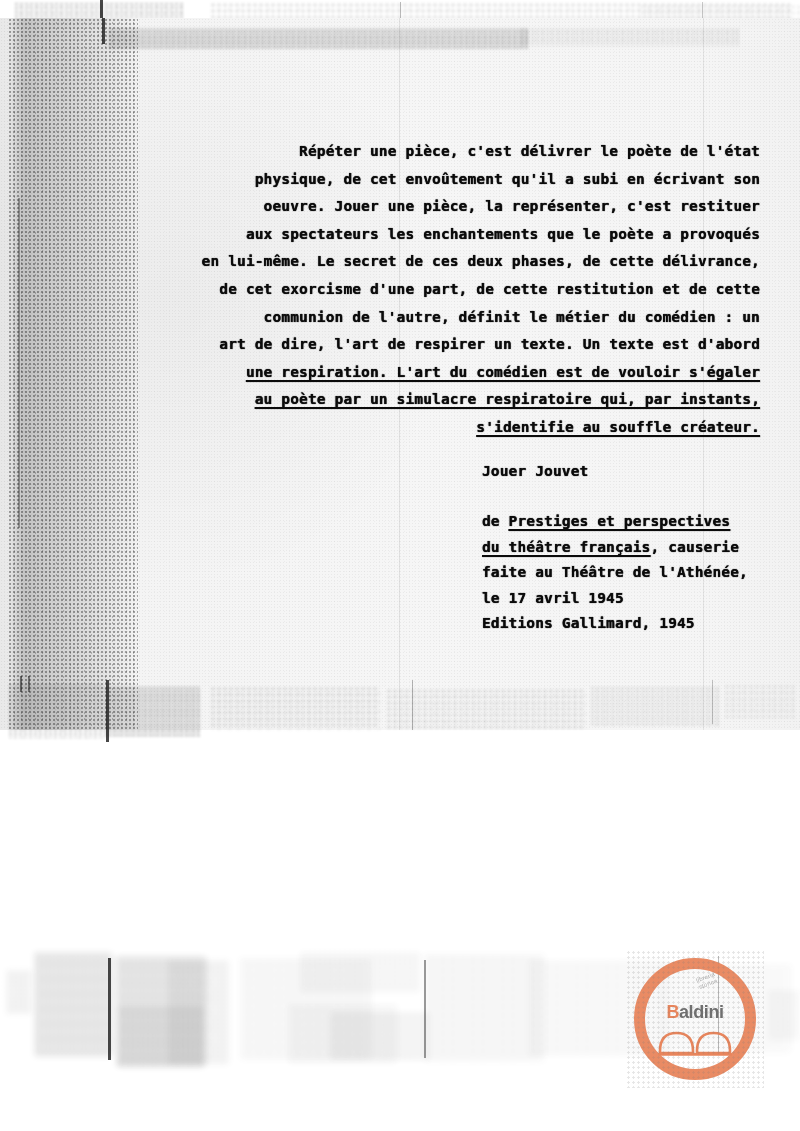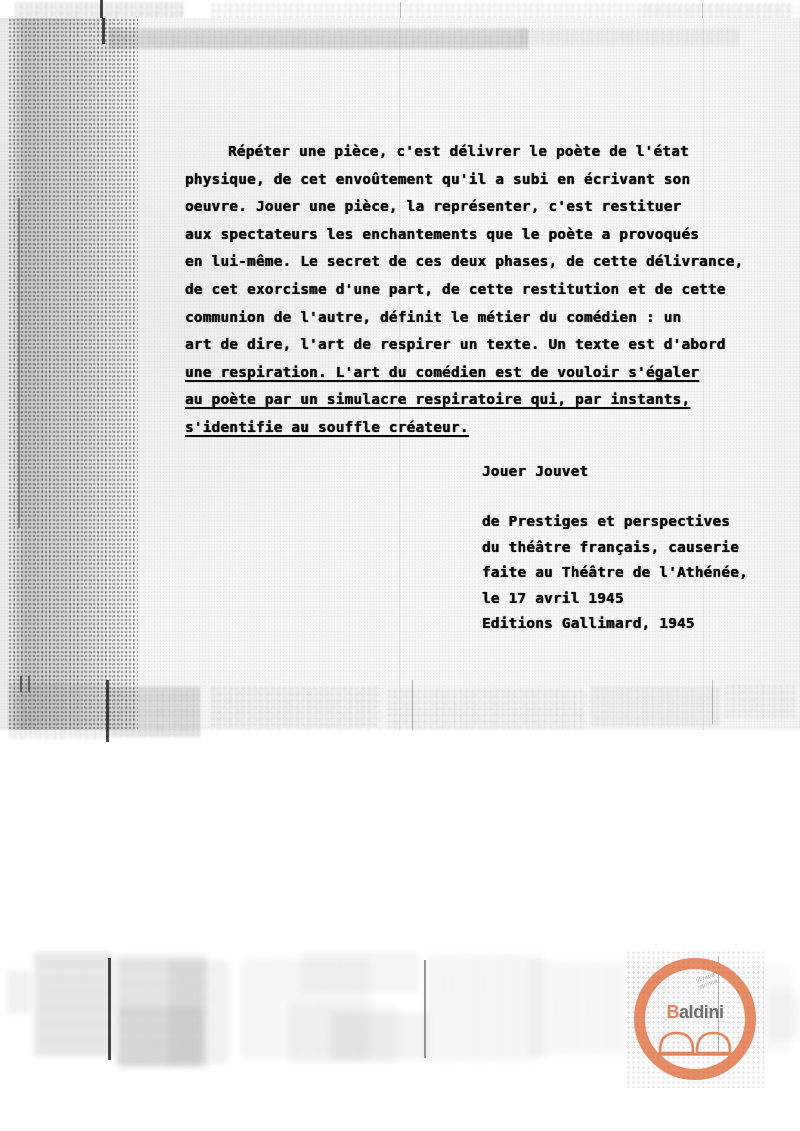--- a/index.html
+++ b/index.html
@@ -119,20 +119,21 @@
     white-space: pre;
     text-shadow: 0 0 1.1px rgba(0,0,0,0.85), 0.4px 0.2px 0.6px rgba(0,0,0,0.45);
   }
 
   #quote-block {
     left: 185px;
     top: 138px;
     width: 575px;
     font-size: 14.4px;
     line-height: 27.6px;
+    text-align: right;
   }
   #quote-block .ln {
     display: block;
     white-space: pre;
   }
   #quote-block .ln.indent { text-indent: 43px; }
   #quote-block .ln.ul {
     text-decoration: underline;
     text-decoration-thickness: 1.6px;
     text-underline-offset: 2.5px;
@@ -147,20 +148,21 @@
 
   #attrib-source {
     left: 482px;
     top: 509px;
     font-size: 14.4px;
     line-height: 25.5px;
     width: 300px;
   }
   #attrib-source .ln { display: block; white-space: pre; }
   #attrib-source .ul {
+    text-decoration: underline;
     text-decoration-thickness: 1.6px;
     text-underline-offset: 2.5px;
     margin-top: 45px;
   }
 
   
   #bottom-band {
     position: absolute;
     left: 0;
     top: 930px;

